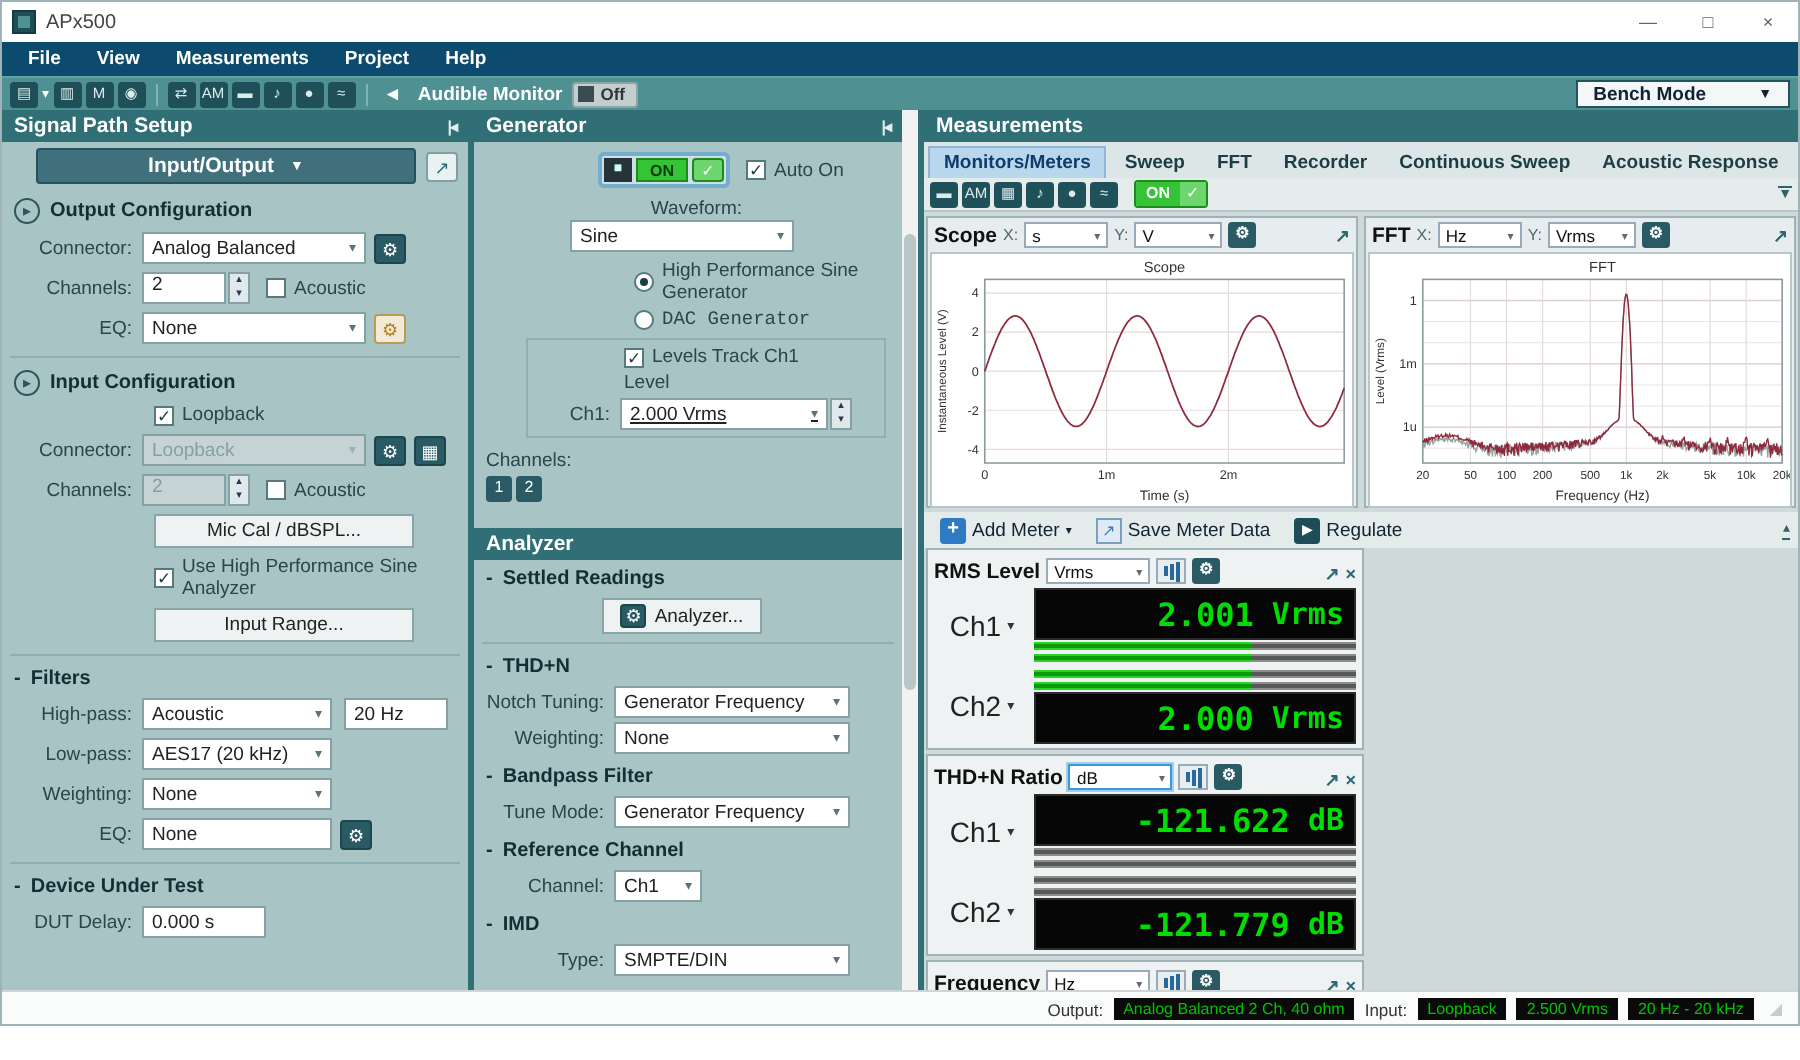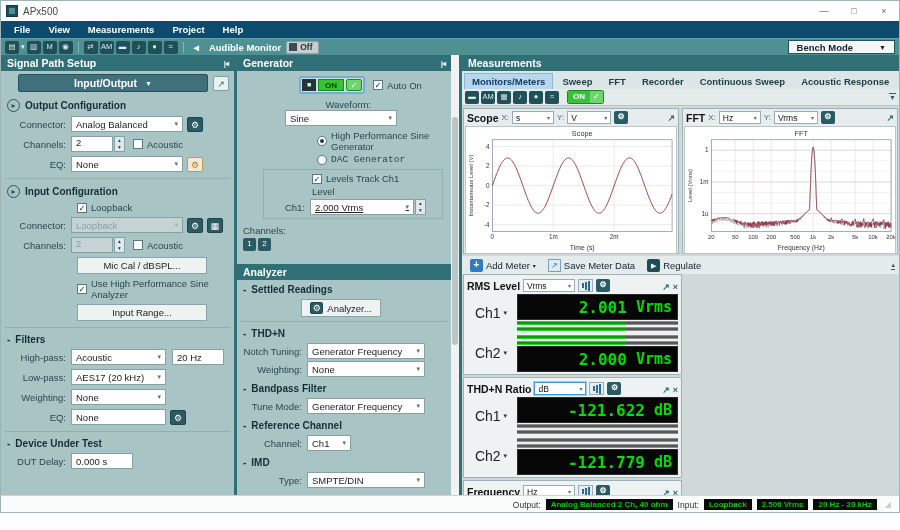--- a/index.html
+++ b/index.html
@@ -103,21 +103,21 @@
   .chlab{width:48px;display:flex;align-items:center;justify-content:center;gap:3px;font-size:14px;color:#222;}
   .chlab .dar{font-size:7px;color:#333;}
   .chright{flex:1;display:flex;flex-direction:column;}
   .display{background:#060606;border:1px solid #2a2a2a;color:#0d0;font-family:"DejaVu Sans Mono",monospace;font-weight:bold;font-size:16px;display:flex;align-items:center;justify-content:flex-end;gap:9px;padding:0 5px;height:26px;}
   .display .unit{font-size:15px;}
   .bars{height:12px;display:flex;flex-direction:column;justify-content:space-between;padding:1px 0;}
   .bar{height:4px;background:linear-gradient(#8d8d8d 0 1px,#585858 1px 3px,#8d8d8d 3px 4px);position:relative;}
   .bar .fill{position:absolute;left:0;top:0;bottom:0;background:linear-gradient(#27d427 0 1px,#0a9a0a 1px 3px,#27d427 3px 4px);}
   
   .statusbar{height:18px;background:#fafbfb;border-top:1px solid #cfd5d5;display:flex;align-items:center;justify-content:flex-end;gap:5px;padding:0 8px;font-size:8.5px;color:#333;}
-  .badge{background:#0a0a0a;color:#00c400;padding:1px 5px;font-size:8px;font-weight:bold;}
+  .badge{background:#0a0a0a;color:#00c400;padding:1px 5px;font-size:8px;font-weight:normal;}
   .grip{color:#c6cccc;font-size:8px;margin-left:3px;}
 </style>
 </head>
 <body>
 
 <div class="win">
 
   <div class="titlebar">
     <span class="appicon"></span>
     <span class="wtitle">APx500</span>

